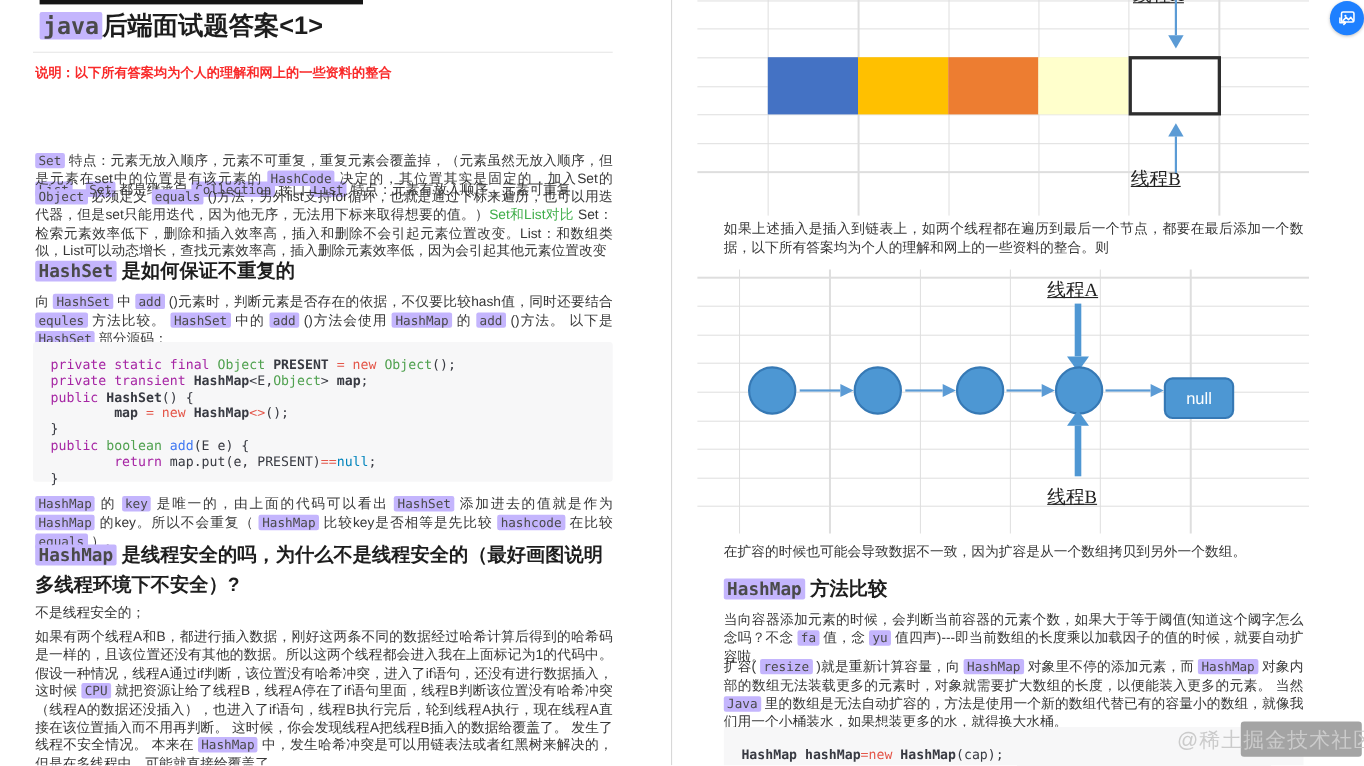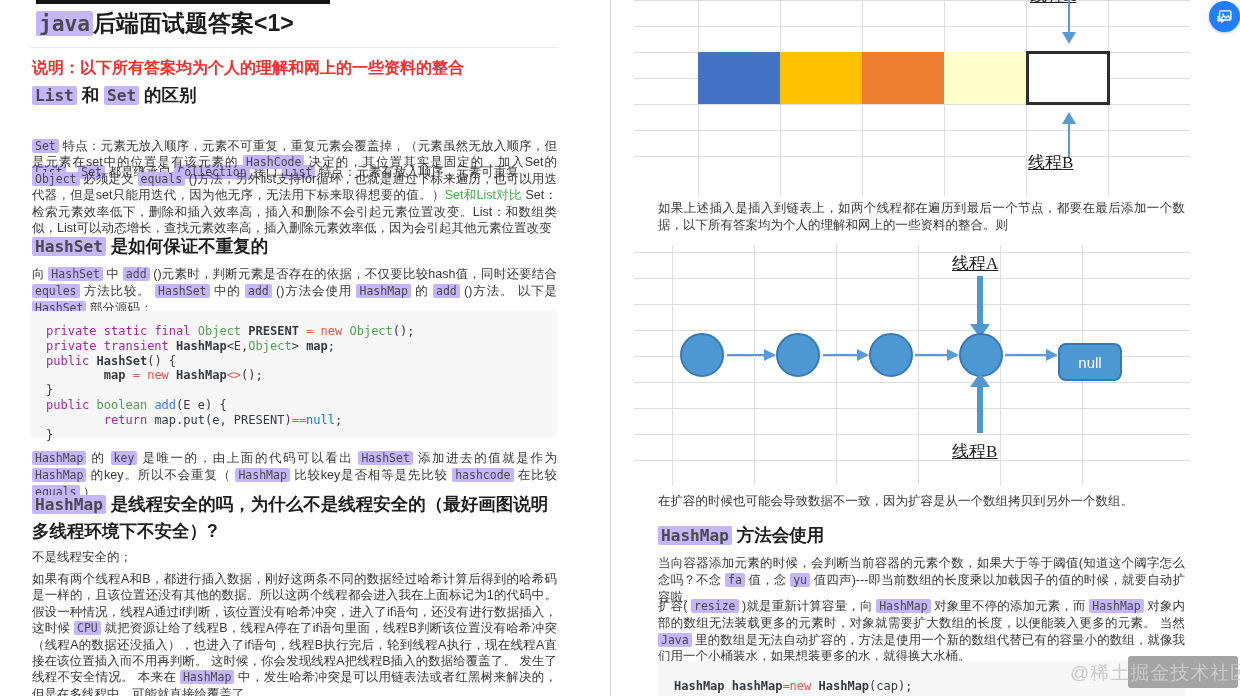--- a/index.html
+++ b/index.html
@@ -3,21 +3,21 @@
 <meta charset="utf-8">
 <style>
   html,body{margin:0;padding:0;background:#fff;}
   #page{position:relative;width:1240px;height:696px;overflow:hidden;background:#fff;
         font-family:"Liberation Sans",sans-serif;color:#373737;}
   .abs{position:absolute;}
   
   .para{font-size:12.5px;line-height:16.8px;color:#373737;text-align:justify;}
   .h1{font-size:23px;font-weight:bold;color:#1d1d1d;white-space:nowrap;}
   .h2{font-size:17.5px;font-weight:bold;color:#1d1d1d;line-height:26px;}
-  .note{font-size:16px;font-weight:600;color:#f92a2a;white-space:nowrap;}
+  .note{font-size:12px;font-weight:600;color:#f92a2a;white-space:nowrap;}
   .rule{background:#e7e7e7;height:1px;}
   .topbar{background:#151515;}
   .divider{background:#d8d8d8;}
   
   .sg-t{}
   .sg-g{color:#3fae49;}
   .sg-c{font-family:"DejaVu Sans Mono",monospace;font-size:0.92em;background:#c4b5fd;
         color:#4a4a4a;padding:0 3px;border-radius:2px;}
   .sg-k{color:#a626a4;}
   .sg-y{color:#50a14f;}
@@ -73,21 +73,20 @@
   <div class="abs divider" style="left:610px;top:0;width:1px;height:696px;"></div>
 
   <div class="abs topbar" style="left:36px;top:0;width:294px;height:4px;"></div>
 
   <div class="abs h1" style="left:36px;top:8px;"><span class="sg-c">java</span><span class="sg-t">后端面试题答案&lt;1&gt;</span></div>
 
   <div class="abs rule" style="left:30px;top:47px;width:527px;"></div>
 
   <div class="abs note" style="left:32px;top:58px;">说明：以下所有答案均为个人的理解和网上的一些资料的整合</div>
 
-  <div class="abs h2" style="left:32px;top:82px;"><span class="sg-c">List</span><span class="sg-t"> 和 </span><span class="sg-c">Set</span><span class="sg-t"> 的区别</span></div>
 
   <div class="abs para" style="left:32px;top:132px;width:525px;margin-top:32px;"><span class="sg-c">List</span><span class="sg-t">，</span><span class="sg-c">Set</span><span class="sg-t"> 都是继承自 </span><span class="sg-c">Collection</span><span class="sg-t"> 接口 </span><span class="sg-c">List</span><span class="sg-t"> 特点：元素有放入顺序，元素可重复，</span></div>
 
   <div class="abs para" style="left:32px;top:138px;width:525px;line-height:16.4px;"><span class="sg-c">Set</span><span class="sg-t"> 特点：元素无放入顺序，元素不可重复，重复元素会覆盖掉，（元素虽然无放入顺序，但是元素在set中的位置是有该元素的 </span><span class="sg-c">HashCode</span><span class="sg-t"> 决定的，其位置其实是固定的，加入Set的 </span><span class="sg-c">Object</span><span class="sg-t"> 必须定义 </span><span class="sg-c">equals</span><span class="sg-t"> ()方法，另外list支持for循环，也就是通过下标来遍历，也可以用迭代器，但是set只能用迭代，因为他无序，无法用下标来取得想要的值。）</span><span class="sg-g">Set和List对比</span><span class="sg-t"> Set：检索元素效率低下，删除和插入效率高，插入和删除不会引起元素位置改变。List：和数组类似，List可以动态增长，查找元素效率高，插入删除元素效率低，因为会引起其他元素位置改变</span></div>
 
   <div class="abs h2" style="left:32px;top:233px;"><span class="sg-c">HashSet</span><span class="sg-t"> 是如何保证不重复的</span></div>
 
   <div class="abs para" style="left:32px;top:266px;width:525px;"><span class="sg-t">向 </span><span class="sg-c">HashSet</span><span class="sg-t"> 中 </span><span class="sg-c">add</span><span class="sg-t"> ()元素时，判断元素是否存在的依据，不仅要比较hash值，同时还要结合 </span><span class="sg-c">equles</span><span class="sg-t"> 方法比较。 </span><span class="sg-c">HashSet</span><span class="sg-t"> 中的 </span><span class="sg-c">add</span><span class="sg-t"> ()方法会使用 </span><span class="sg-c">HashMap</span><span class="sg-t"> 的 </span><span class="sg-c">add</span><span class="sg-t"> ()方法。 以下是 </span><span class="sg-c">HashSet</span><span class="sg-t"> 部分源码：</span></div>
 
   <div class="abs codeblock" style="left:30px;top:311px;width:527px;height:127px;">
@@ -148,21 +147,21 @@
 
     <div class="nullbox" style="left:424px;top:98px;">null</div>
 
     <div class="thick-head-up" style="left:336px;top:128px;"></div>
     <div class="thickbar" style="left:343px;top:142px;height:46px;"></div>
     <div class="thr-label" style="left:318px;top:195px;">线程B</div>
   </div>
 
   <div class="abs para" style="left:658px;top:493px;width:527px;"><span class="sg-t">在扩容的时候也可能会导致数据不一致，因为扩容是从一个数组拷贝到另外一个数组。</span></div>
 
-  <div class="abs h2" style="left:658px;top:522px;"><span class="sg-c">HashMap</span><span class="sg-t"> 方法会使用</span></div>
+  <div class="abs h2" style="left:658px;top:522px;"><span class="sg-c">HashMap</span><span class="sg-t"> 方法比较</span></div>
 
   <div class="abs para" style="left:658px;top:555px;width:527px;"><span class="sg-t">当向容器添加元素的时候，会判断当前容器的元素个数，如果大于等于阈值(知道这个阈字怎么念吗？不念 </span><span class="sg-c">fa</span><span class="sg-t"> 值，念 </span><span class="sg-c">yu</span><span class="sg-t"> 值四声)---即当前数组的长度乘以加载因子的值的时候，就要自动扩容啦。</span></div>
 
   <div class="abs para" style="left:658px;top:598px;width:527px;"><span class="sg-t">扩容( </span><span class="sg-c">resize</span><span class="sg-t"> )就是重新计算容量，向 </span><span class="sg-c">HashMap</span><span class="sg-t"> 对象里不停的添加元素，而 </span><span class="sg-c">HashMap</span><span class="sg-t"> 对象内部的数组无法装载更多的元素时，对象就需要扩大数组的长度，以便能装入更多的元素。 当然 </span><span class="sg-c">Java</span><span class="sg-t"> 里的数组是无法自动扩容的，方法是使用一个新的数组代替已有的容量小的数组，就像我们用一个小桶装水，如果想装更多的水，就得换大水桶。</span></div>
 
   <div class="abs codeblock" style="left:658px;top:661px;width:527px;height:50px;">
     <div class="code-line" style="line-height:24px;"><span class="sg-b">HashMap hashMap</span><span class="sg-r">=new</span><span class="sg-n"> </span><span class="sg-b">HashMap</span><span class="sg-n">(cap);</span></div>
   </div>
 
   <div class="wm-box"></div>

